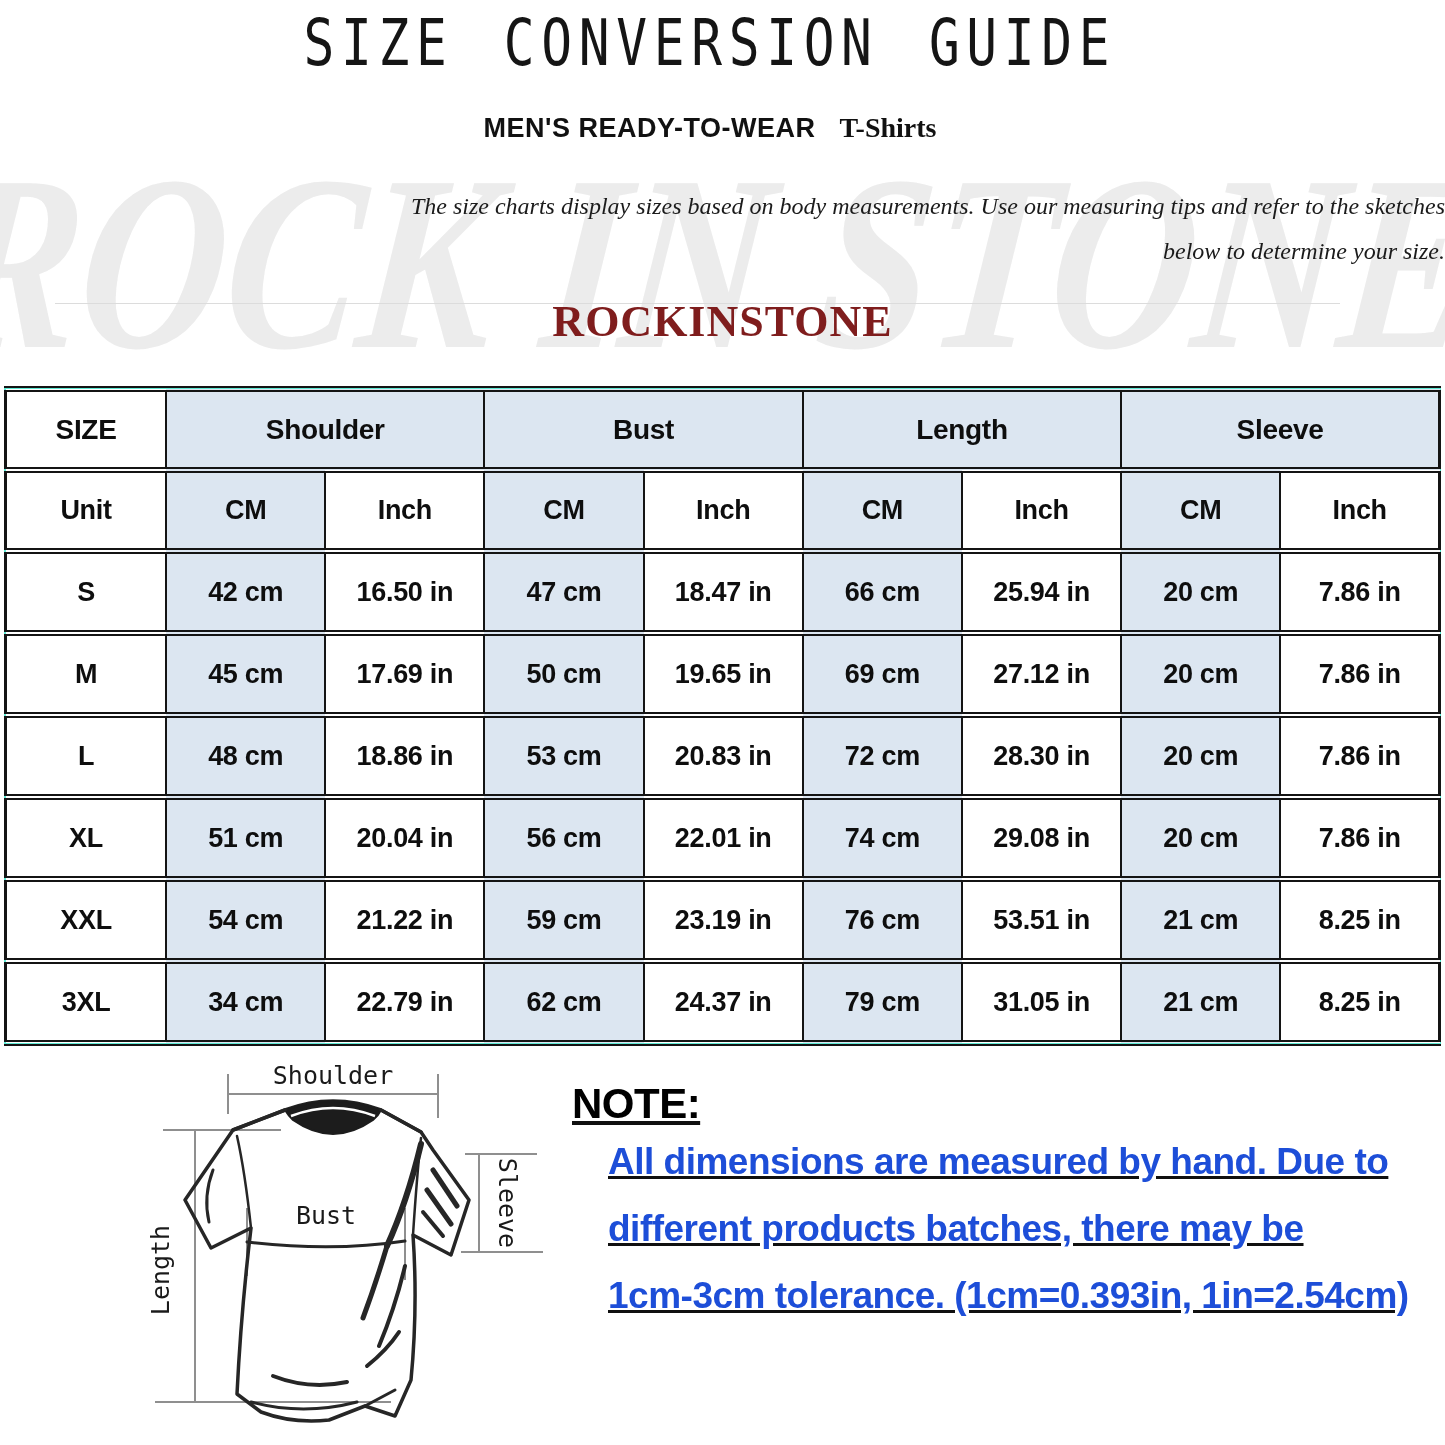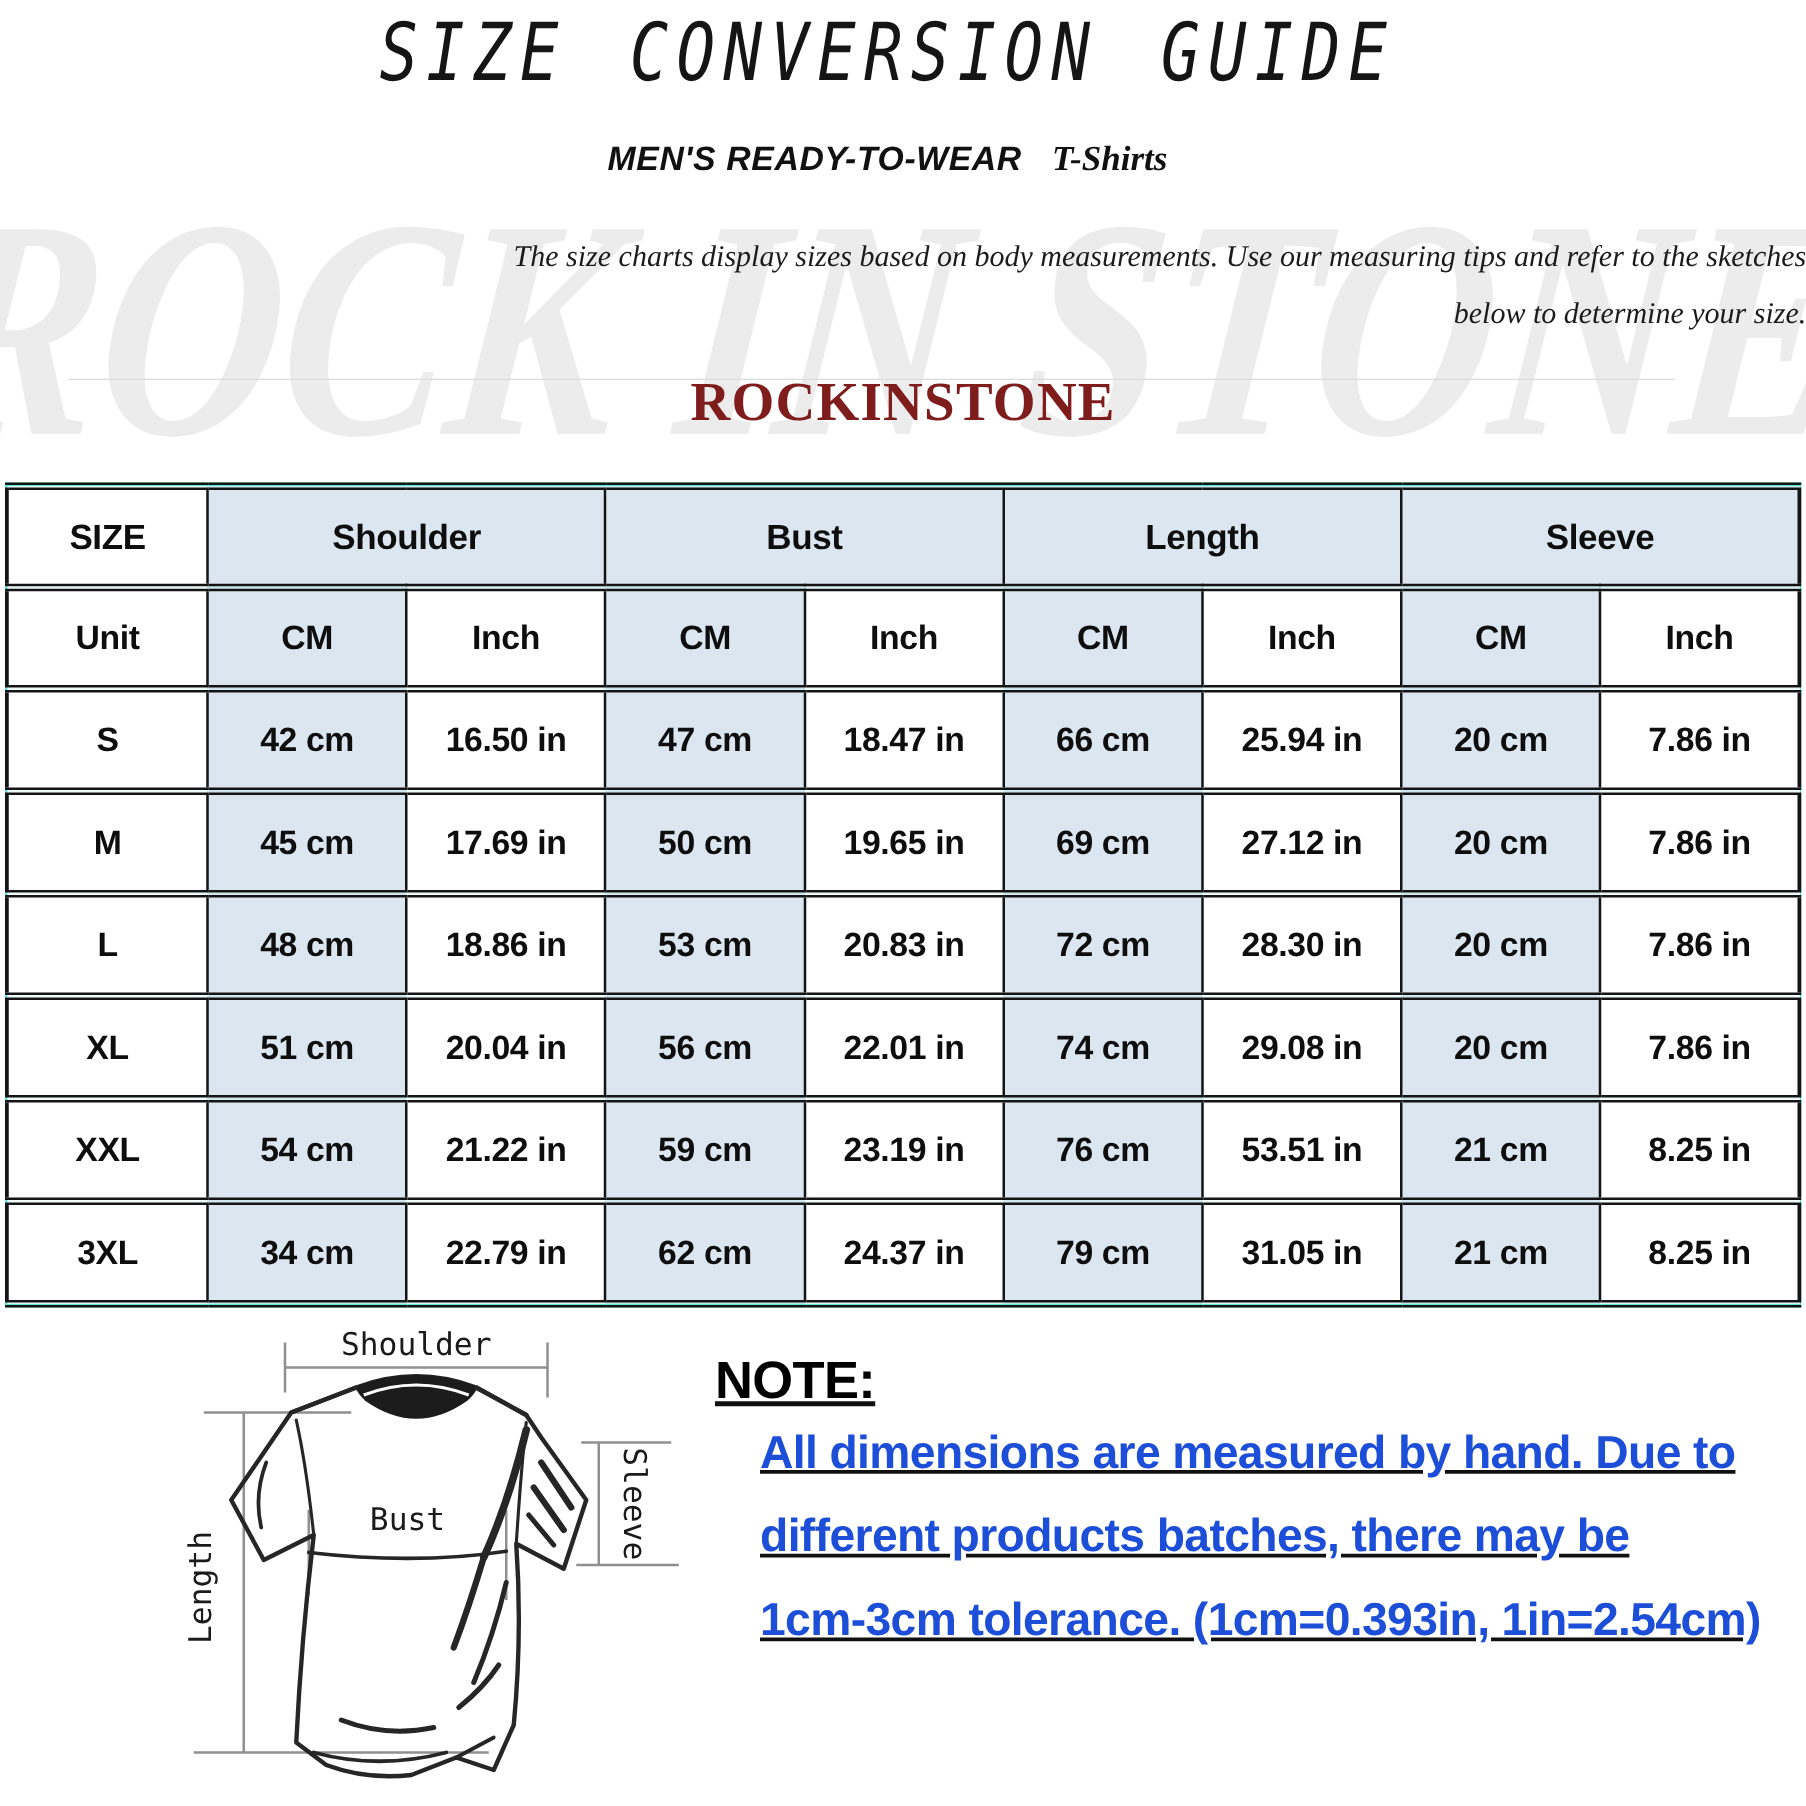--- a/index.html
+++ b/index.html
@@ -6,21 +6,21 @@
   html, body { background: #ffffff; }
   body {
     width: 1445px; height: 1445px;
     position: relative;
     overflow: hidden;
     font-family: "Liberation Sans", sans-serif;
     color: #101010;
   }
 
   
-  .header-wrap { position: absolute; top: 0; left: 0; width: 1420px; text-align: center; z-index: 2; font-style: italic; }
+  .header-wrap { position: absolute; top: 0; left: 0; width: 1420px; text-align: center; z-index: 2; }
 
   .page-title {
     margin-top: 6px;
     display: inline-block;
     font-family: "DejaVu Sans Mono", monospace;
     font-size: 64px;
     font-weight: 500;
     letter-spacing: 0.13em;
     word-spacing: 0.25em;
     color: #151515;

